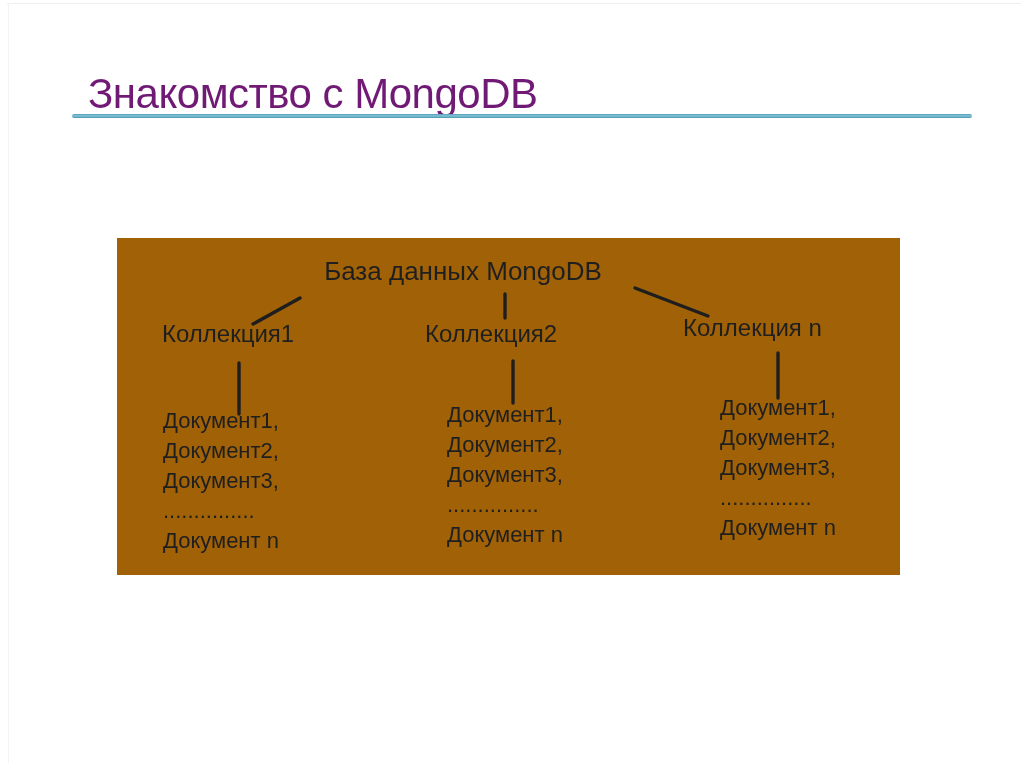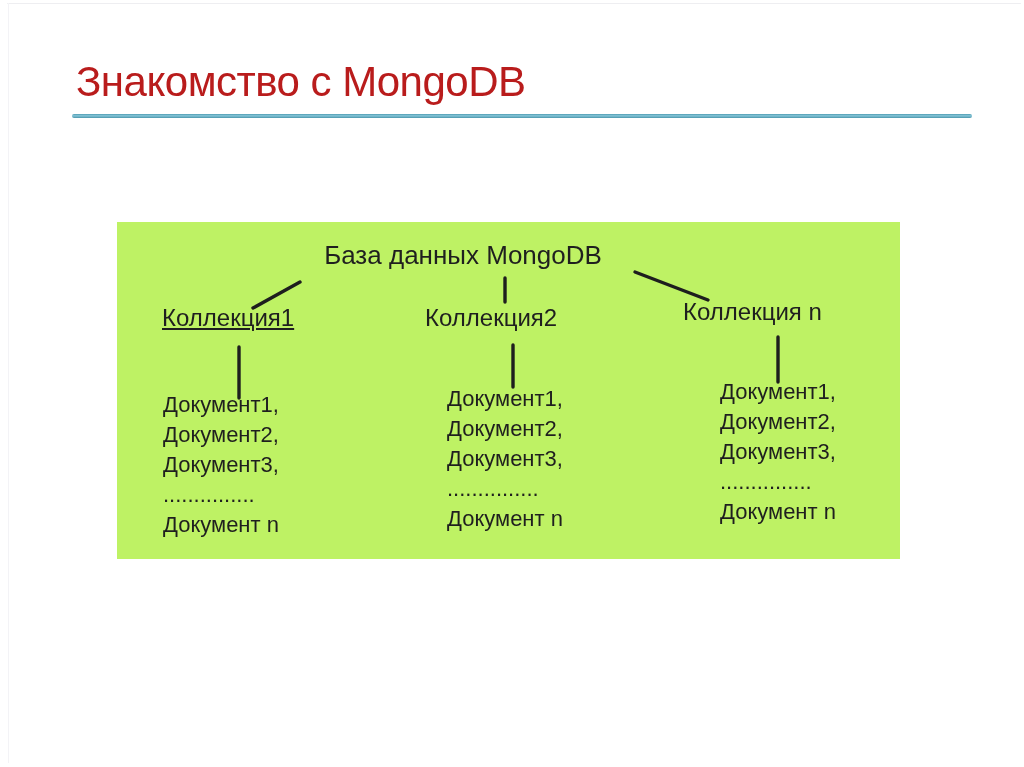--- a/index.html
+++ b/index.html
@@ -25,43 +25,43 @@
   .edge-left {
     position: absolute;
     top: 3px; left: 8px; bottom: 4px;
     width: 1px;
     background: #f3f3f6;
   }
   .slide-title {
     position: absolute;
     left: 72px;
     top: 54px;
-    margin: 4px;
+    margin: 16px;
     font-size: 42px;
     font-weight: normal;
     letter-spacing: -0.5px;
-    color: #b91c1c;
+    color: #701a75;
     white-space: nowrap;
   }
   .accent-line {
     position: absolute;
     left: 72px;
     top: 114px;
     width: 900px;
     height: 4px;
     border-radius: 2px;
     background: linear-gradient(to bottom, #4f9cb2, #86c6d8 45%, #4a95ab);
   }
   .diagram {
     position: absolute;
     left: 117px;
-    top: 222px;
+    top: 238px;
     width: 783px;
     height: 337px;
-    background: #bef264;
+    background: #a16207;
   }
   .connectors {
     position: absolute;
     left: 0; top: 0;
     width: 783px;
     height: 337px;
   }
   .node {
     position: absolute;
     color: #1f1f1f;
@@ -70,21 +70,21 @@
   .root-node {
     left: 186px;
     top: 18px;
     width: 320px;
     text-align: center;
     font-size: 26px;
   }
   .collection {
     font-size: 24px;
   }
-  .collection-1 { left: 45px;  top: 82px; text-decoration: underline; }
+  .collection-1 { left: 45px;  top: 82px; }
   .collection-2 { left: 308px; top: 82px; text-align: right; }
   .collection-3 { left: 566px; top: 76px; text-align: center; }
   .doc-list {
     position: absolute;
     font-size: 22px;
     line-height: 30px;
     color: #1f1f1f;
     white-space: nowrap;
   }
   .doc-list-1 { left: 46px;  top: 168px; }

